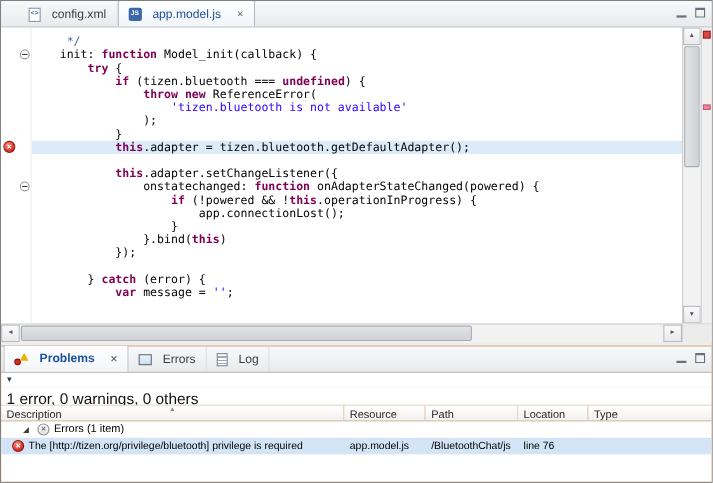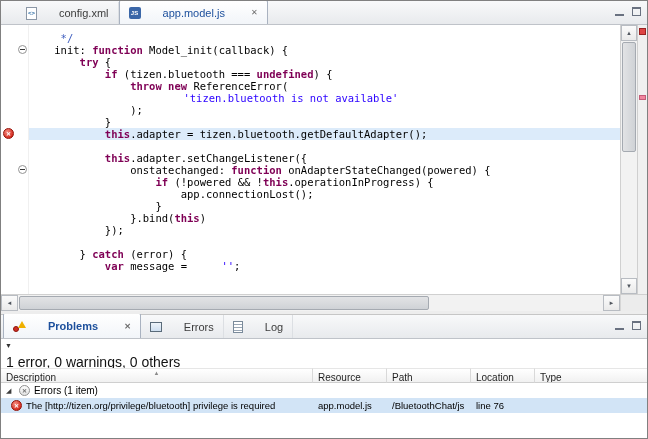--- a/index.html
+++ b/index.html
@@ -9,21 +9,21 @@
   }
   *{margin:0;padding:0;box-sizing:border-box;}
   html,body{width:648px;height:439px;overflow:hidden;background:#fff;}
   body{font-family:"Liberation Sans",sans-serif;}
   .window{width:648px;height:439px;border:1px solid #808080;background:#f0f0f0;display:flex;flex-direction:column;overflow:hidden;}
 
   
   .tabbar{height:24px;display:flex;align-items:flex-end;background:linear-gradient(#f8f9fa,#e8eaed);border-bottom:1px solid #bfc3c9;position:relative;}
   .etabs{padding-left:16px;}
   .vtabs{height:25px;padding-left:2px;border-top:1px solid #c6c6c6;}
-  .tab{height:22px;display:flex;align-items:center;gap:22px;padding:0 9px;font-size:11px;color:#3c3c3c;white-space:nowrap;border-right:1px solid #dcdfe3;}
+  .tab{height:22px;display:flex;align-items:center;gap:10px;padding:0 9px;font-size:11px;color:#3c3c3c;white-space:nowrap;border-right:1px solid #dcdfe3;}
   .tab.active{height:24px;background:linear-gradient(#ffffff,#f2f5f9);border:1px solid #a9b2c0;border-bottom:none;border-radius:2px 2px 0 0;color:var(--active-tab-text);}
   .vtabs .tab{height:23px;}
   .vtabs .tab.active{height:25px;font-weight:bold;}
   .tclose{font-size:8px;color:#6d6d6d;margin-left:4px;}
   .winbtns{position:absolute;right:6px;top:6px;display:flex;gap:8px;align-items:center;}
   .btn-min{width:9px;height:9px;border-bottom:2px solid #697180;display:inline-block;}
   .btn-max{width:9px;height:9px;border:1px solid #697180;border-top:2px solid #697180;display:inline-block;}
 
   
   .ficon{display:inline-flex;align-items:center;justify-content:center;flex:none;}
@@ -37,21 +37,21 @@
 
   
   .ebody{height:269px;display:flex;background:#fff;overflow:hidden;}
   .marker-ruler{width:15px;position:relative;background:#fff;flex:none;}
   .fold-ruler{width:13px;position:relative;background:#fff;border-right:1px solid #f0f0f0;flex:none;}
   .code{flex:1;padding-top:7px;overflow:hidden;font-family:"DejaVu Sans Mono","Liberation Mono",monospace;font-size:10.5px;}
   .code-line{height:12px;line-height:12px;white-space:pre;}
   .code-line.current{background:var(--current-line);}
   .pln{color:#000;}
   .kw{color:var(--keyword);font-weight:bold;}
-  .str{color:var(--string);margin-left:28px;}
+  .str{color:var(--string);}
   .cmt{color:var(--comment);}
 
   .err-icon{display:inline-flex;align-items:center;justify-content:center;width:11px;height:11px;border-radius:50%;
     background:radial-gradient(circle at 35% 30%,#f58b80,var(--error-red) 75%);border:1px solid #941208;
     color:#fff;font-size:6px;font-weight:bold;line-height:1;flex:none;}
   .err-icon.gray{background:linear-gradient(#fcfcfc,#e2e2e2);border-color:#8f8f8f;color:#707070;}
   .gutter-err{position:absolute;left:2px;}
   .fold-marker{position:absolute;left:2px;width:9px;height:9px;border:1px solid #949494;border-radius:50%;background:#fff;display:flex;align-items:center;justify-content:center;}
   .fold-marker .minus{display:block;width:5px;height:1px;background:#3a3a3a;}
 
@@ -77,21 +77,21 @@
   .grid{display:grid;grid-template-columns:312px 74px 84px 64px 1fr;}
   .thead{height:15px;flex:none;}
   .hcell{font-size:10px;color:#1f1f1f;padding:2px 0 0 5px;background:linear-gradient(#ffffff,#f1f1f1);border-right:1px solid #d9d9d9;border-top:1px solid #e6e6e6;border-bottom:1px solid #cfcfcf;position:relative;line-height:13px;white-space:nowrap;overflow:hidden;}
   .hcell.last{border-right:none;}
   .sort{position:absolute;left:50%;top:-2px;transform:translateX(-50%);font-size:6px;color:#8a8a8a;}
   .tbody{flex:1;background:#fff;overflow:hidden;}
   .trow{height:15px;font-size:9.5px;color:#000;}
   .trow.selected{background:var(--selected-row);}
   .trow .cell{display:flex;align-items:center;padding-left:5px;overflow:hidden;white-space:nowrap;}
   .cell.desc{gap:4px;}
-  .cell.desc.group{padding-left:5px;font-size:10px;}
+  .cell.desc.group{padding-left:20px;font-size:10px;}
   .cell.desc.item{padding-left:10px;}
   .twisty{font-size:7px;color:#3c3c3c;width:9px;flex:none;}
 </style>
 </head>
 <body>
 
 <div class="window">
 
   <div class="tabbar etabs">
     <div class="tab">

